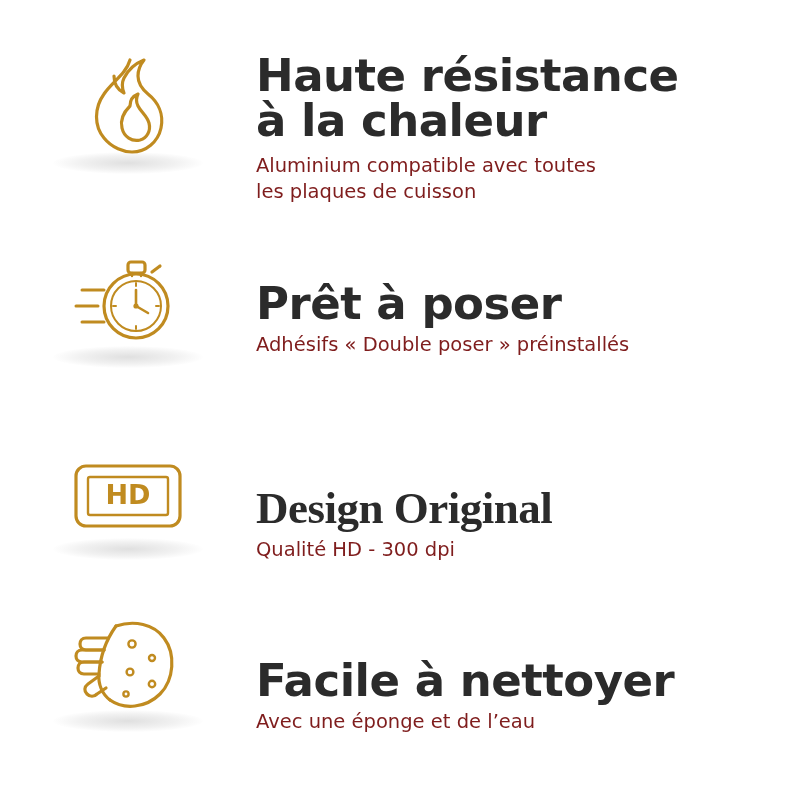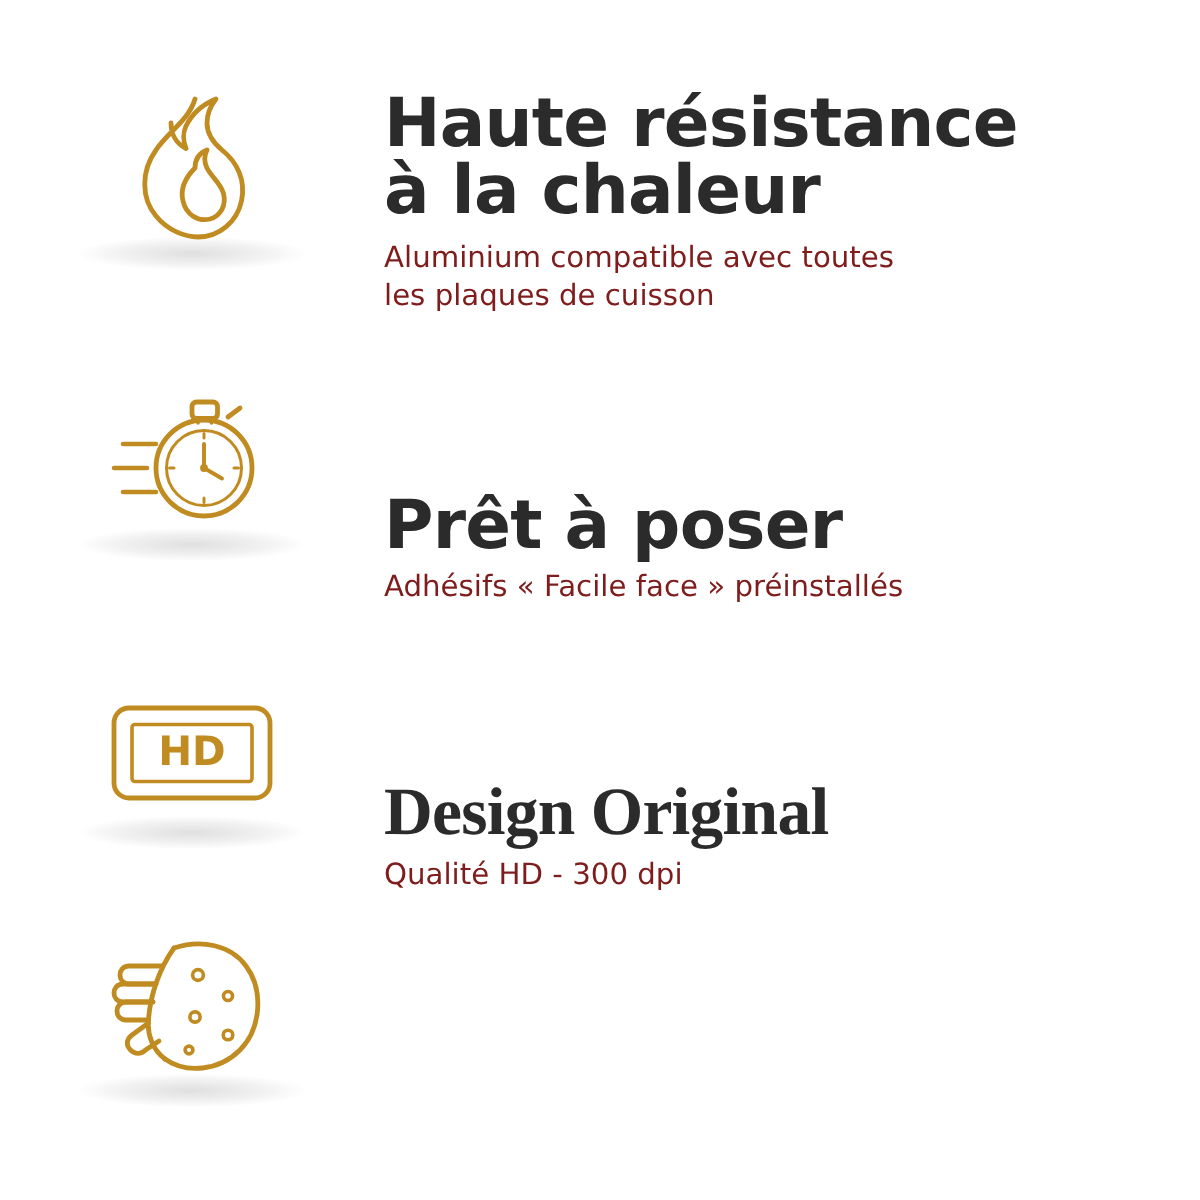--- a/index.html
+++ b/index.html
@@ -17,21 +17,21 @@
     height: 800px;
     background: #ffffff;
     overflow: hidden;
   }
   .feature {
     position: absolute;
     left: 0;
     width: 800px;
     height: 172px;
     display: flex;
-    align-items: flex-end;
+    align-items: center;
   }
   .feature-1 { top: 38px; }
   .feature-2 { top: 232px; }
   .feature-3 { top: 424px; }
   .feature-4 { top: 596px; }
 
   .icon-col {
     position: relative;
     width: 256px;
     min-width: 256px;
@@ -135,21 +135,21 @@
           <path d="M68 64 L68 48" stroke-width="2.6"></path>
           <path d="M68 64 L80 71" stroke-width="2.6"></path>
           <circle cx="68" cy="64" r="2.6" fill="#c08b20" stroke="none"></circle>
           <path d="M68 41 L68 44 M91 64 L88 64 M68 87 L68 84 M45 64 L48 64" stroke-width="2"></path>
           <path d="M14 48 L36 48 M8 64 L30 64 M14 80 L36 80" stroke-width="3"></path>
         </svg>
       </div>
     </div>
     <div class="text-col">
       <p class="f-title">Prêt à poser</p>
-      <p class="f-sub">Adhésifs « Facile face » préinstallés</p>
+      <p class="f-sub">Adhésifs « Double poser » préinstallés</p>
     </div>
   </div>
 
   <div class="feature feature-3">
     <div class="icon-col">
       <div class="icon-box">
         <div class="icon-shadow"></div>
         <svg class="icon-art" viewBox="0 0 120 120" fill="none" stroke="#c08b20" stroke-width="3.2" stroke-linecap="round" stroke-linejoin="round">
           <rect x="8" y="32" width="104" height="60" rx="10"></rect>
           <rect x="20" y="43" width="80" height="38" rx="2" stroke-width="2.4"></rect>
@@ -175,15 +175,19 @@
           <path d="M36 44 L18 44 C14 44 12 41 12 38 C12 35 14 32 18 32 L40 32"></path>
           <path d="M31 70 L20 78 C16 81 16 85 19 88 C22 91 26 91 29 88 L38 82"></path>
           <circle cx="64" cy="38" r="3.6" stroke-width="2.4"></circle>
           <circle cx="84" cy="52" r="3" stroke-width="2.4"></circle>
           <circle cx="62" cy="66" r="3.4" stroke-width="2.4"></circle>
           <circle cx="84" cy="78" r="3.2" stroke-width="2.4"></circle>
           <circle cx="58" cy="88" r="2.6" stroke-width="2.4"></circle>
         </svg>
       </div>
     </div>
+    <div class="text-col">
+      <p class="f-title">Facile à nettoyer</p>
+      <p class="f-sub">Avec une éponge et de l’eau</p>
+    </div>
   </div>
 
 </div>
 
 </body></html>

